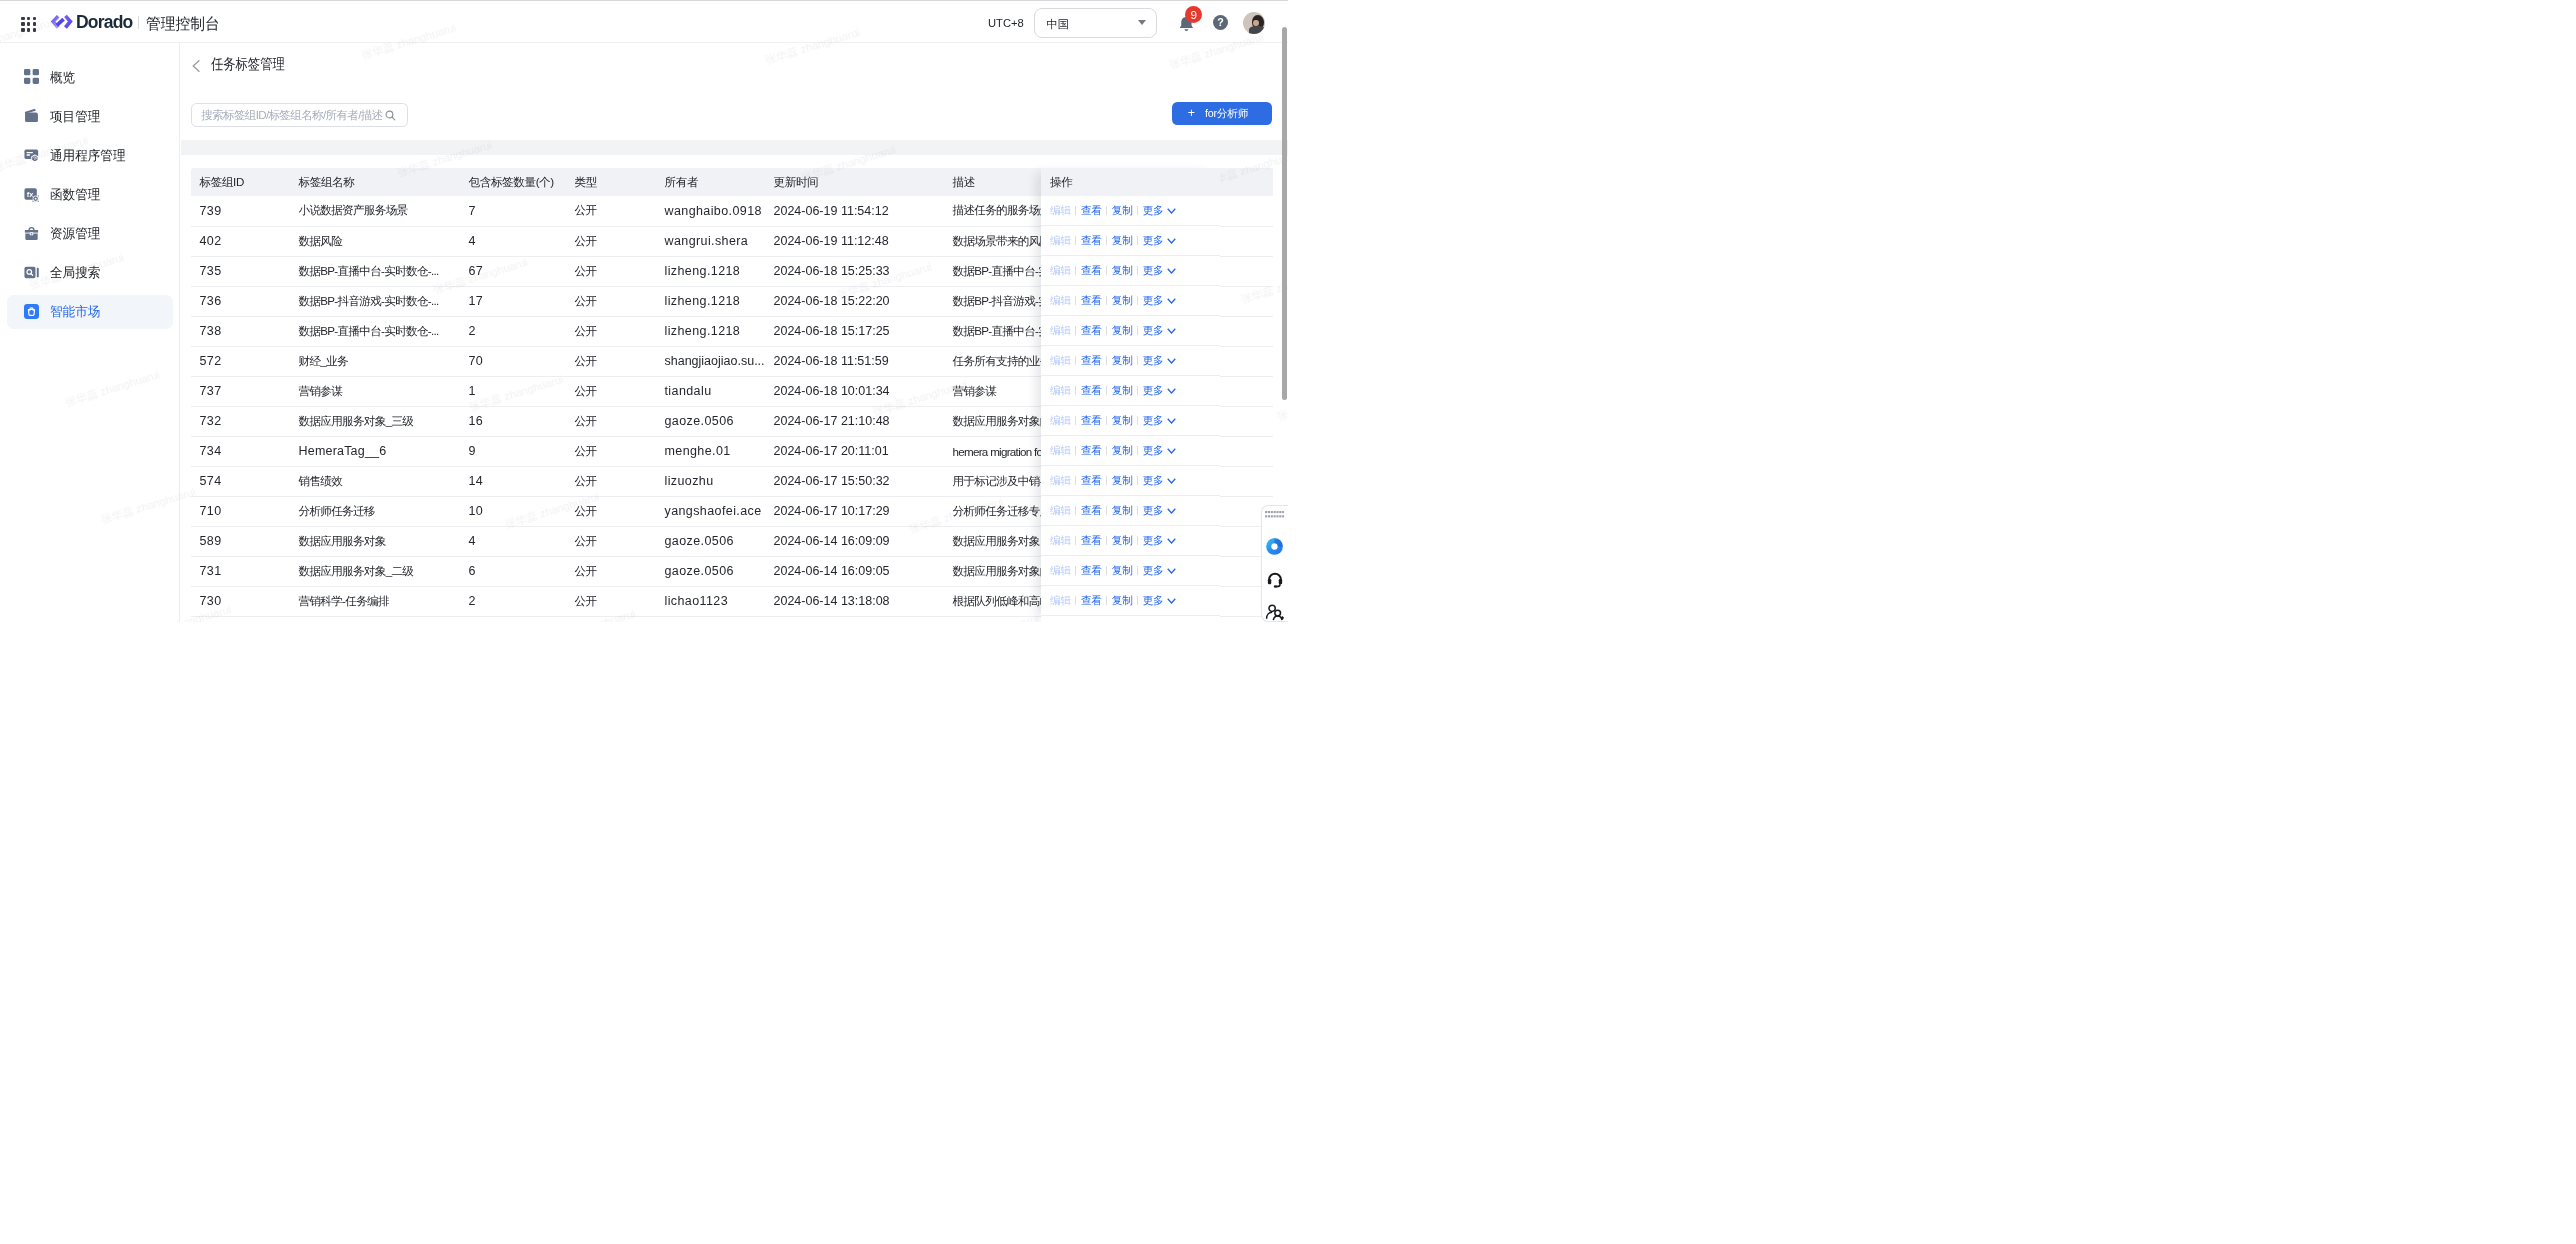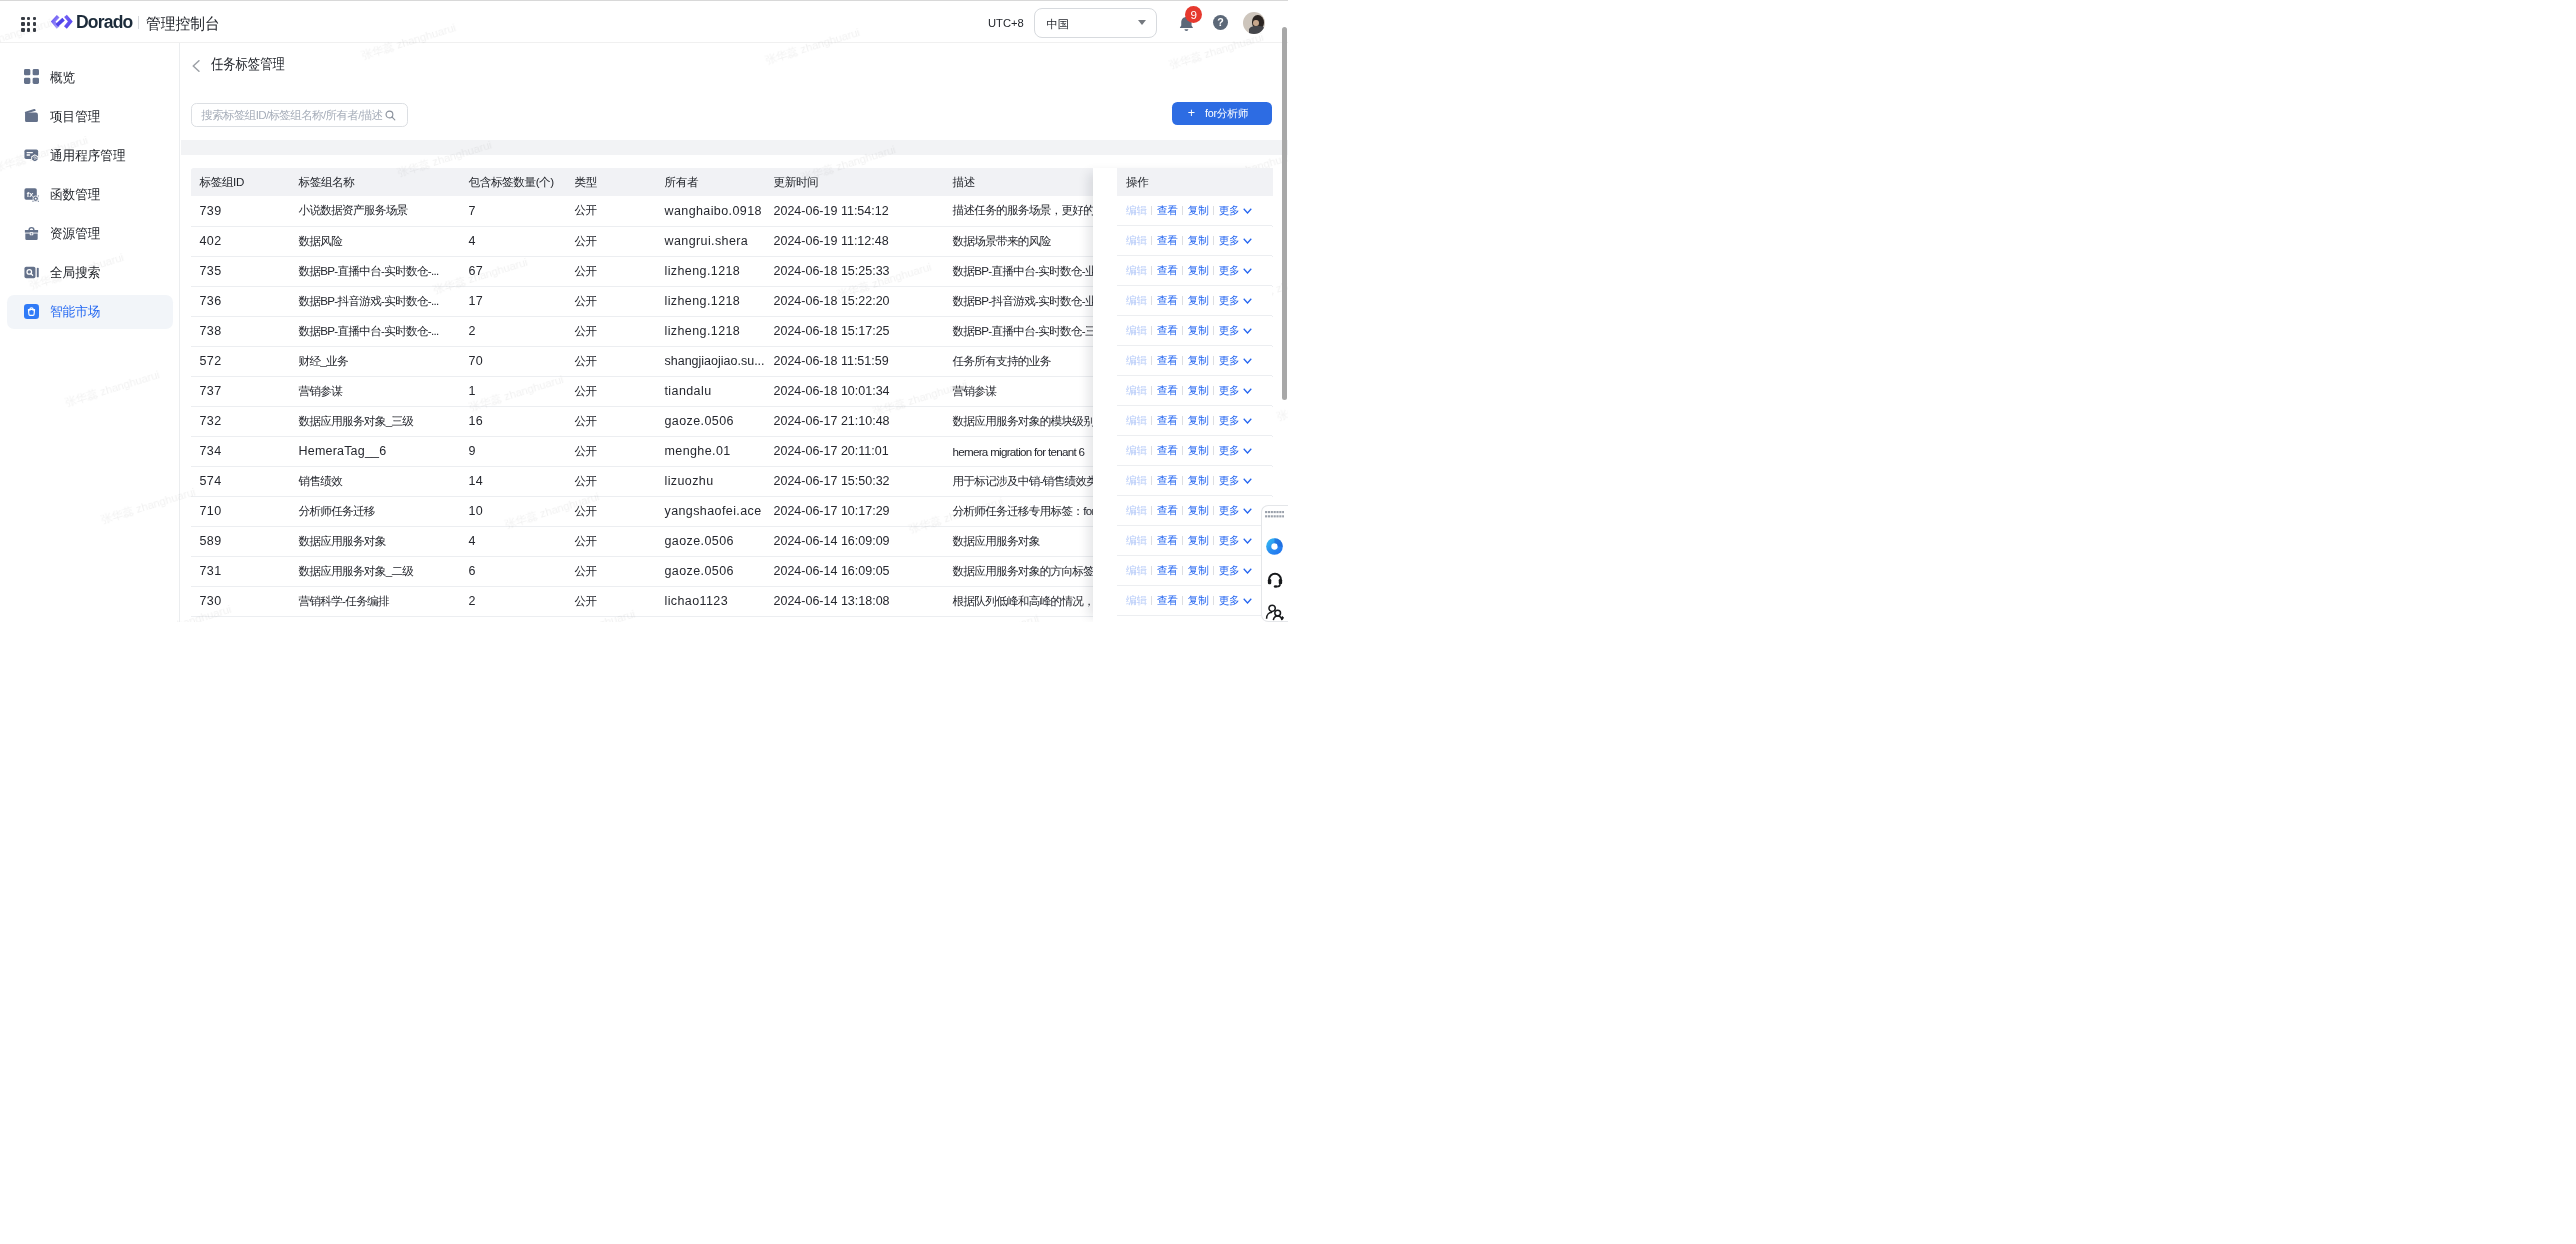--- a/index.html
+++ b/index.html
@@ -54,21 +54,21 @@
 
 .tablewrap { position:absolute; left:9.5px; top:125px; width:1082px; height:454px; }
 table.grid { border-collapse:collapse; width:100%; table-layout:fixed; }
 table.grid th { background:#f1f2f5; font-weight:500; text-align:left; height:28px; padding:0 0 0 9px; font-size:11.6px; letter-spacing:-0.4px; color:#23262c; }
 table.grid th:first-child { border-radius:2.7px 0 0 0; }
 table.grid td { height:30px; border-bottom:0.9px solid #eceef1; padding:0 0 0 9px; white-space:nowrap; overflow:hidden; font-size:11.6px; letter-spacing:-0.7px; color:#25272e; }
 table.grid td.lat { font-size:12.5px; letter-spacing:0.4px; }
 table.grid td.num { font-size:12.5px; letter-spacing:0.4px; }
 table.grid td.tim { font-size:12.5px; letter-spacing:0px; }
 
-.opscol { position:absolute; left:912px; top:125px; width:179px; height:454px; background:#fff; z-index:25; box-shadow:-9px 0 10.7px -5.4px rgba(16,24,40,0.12);padding-left:24px; }
+.opscol { position:absolute; left:860px; top:125px; width:179px; height:454px; background:#fff; z-index:25; box-shadow:-9px 0 10.7px -5.4px rgba(16,24,40,0.12); }
 .opshead { height:28px; background:#f1f2f5; font-size:11.6px; font-weight:500; letter-spacing:-0.4px; color:#23262c; line-height:28px; padding-left:9px; }
 .opsrow { height:30px; border-bottom:0.9px solid #eceef1; display:flex; align-items:center; padding-left:9px; font-size:10.7px; letter-spacing:-0.2px; }
 .opsrow .l { color:#2264f1; }
 .opsrow .l.dis { color:#b6cbf9; }
 .opsrow .sep { width:0.9px; height:9.8px; background:#dcdee2; margin:0 4.5px; }
 .opsrow .cv { width:9px; height:6.3px; margin-left:3.1px; margin-top:1.8px; }
 
 
 svg.wm { position:absolute; left:0; top:0; width:1288px; height:622px; z-index:22; pointer-events:none; }
 

